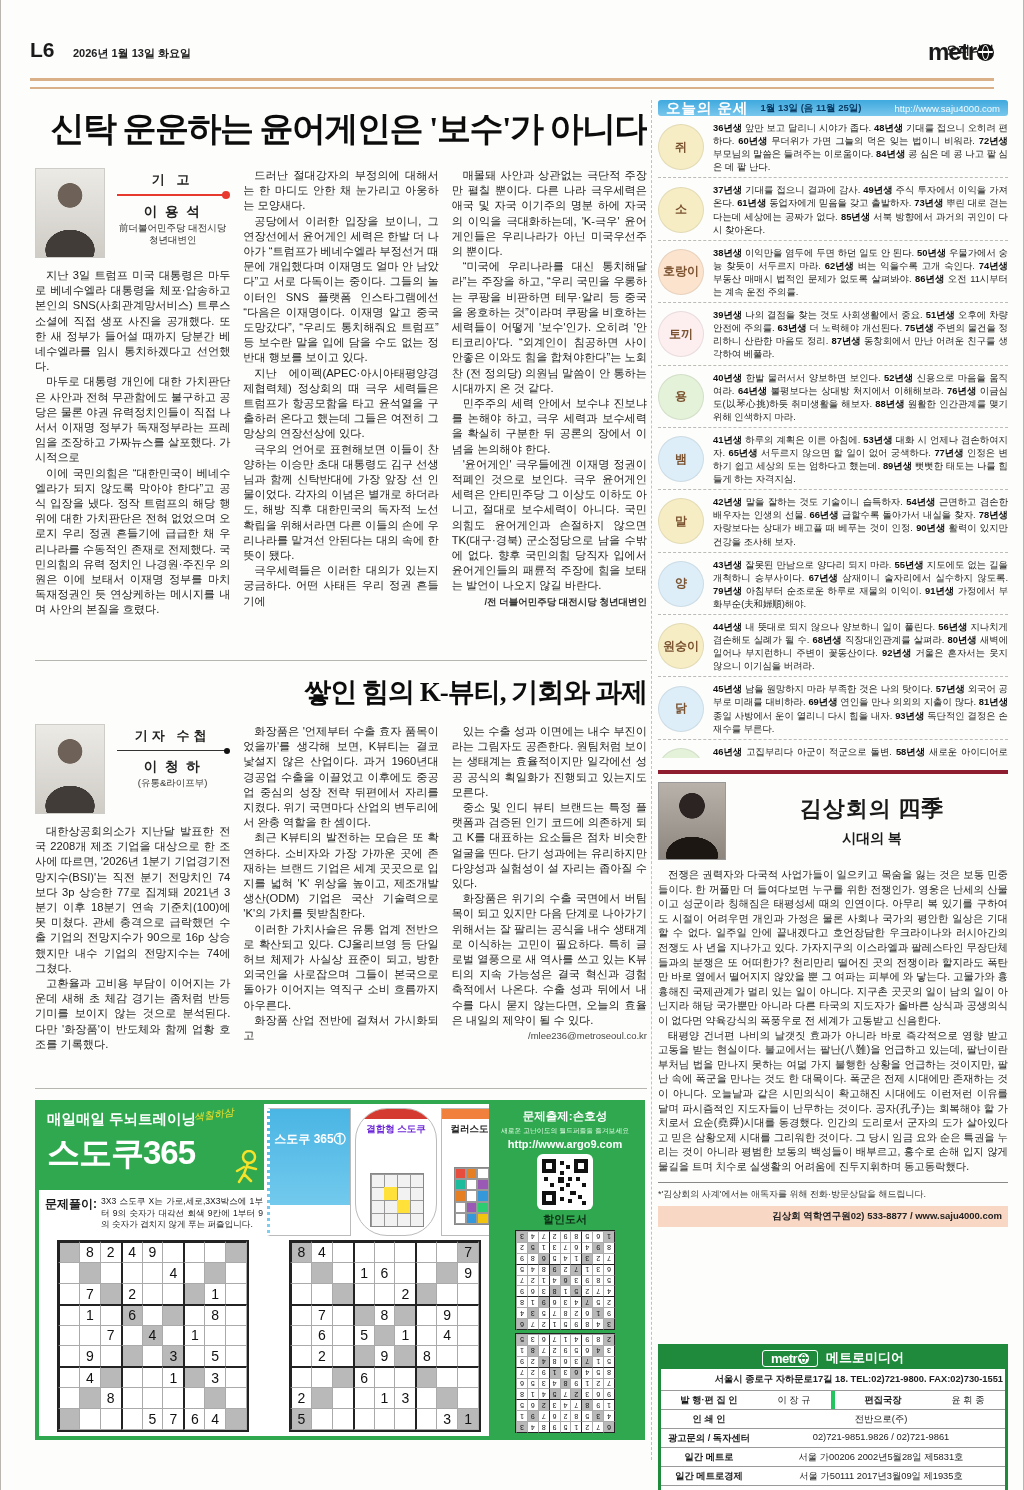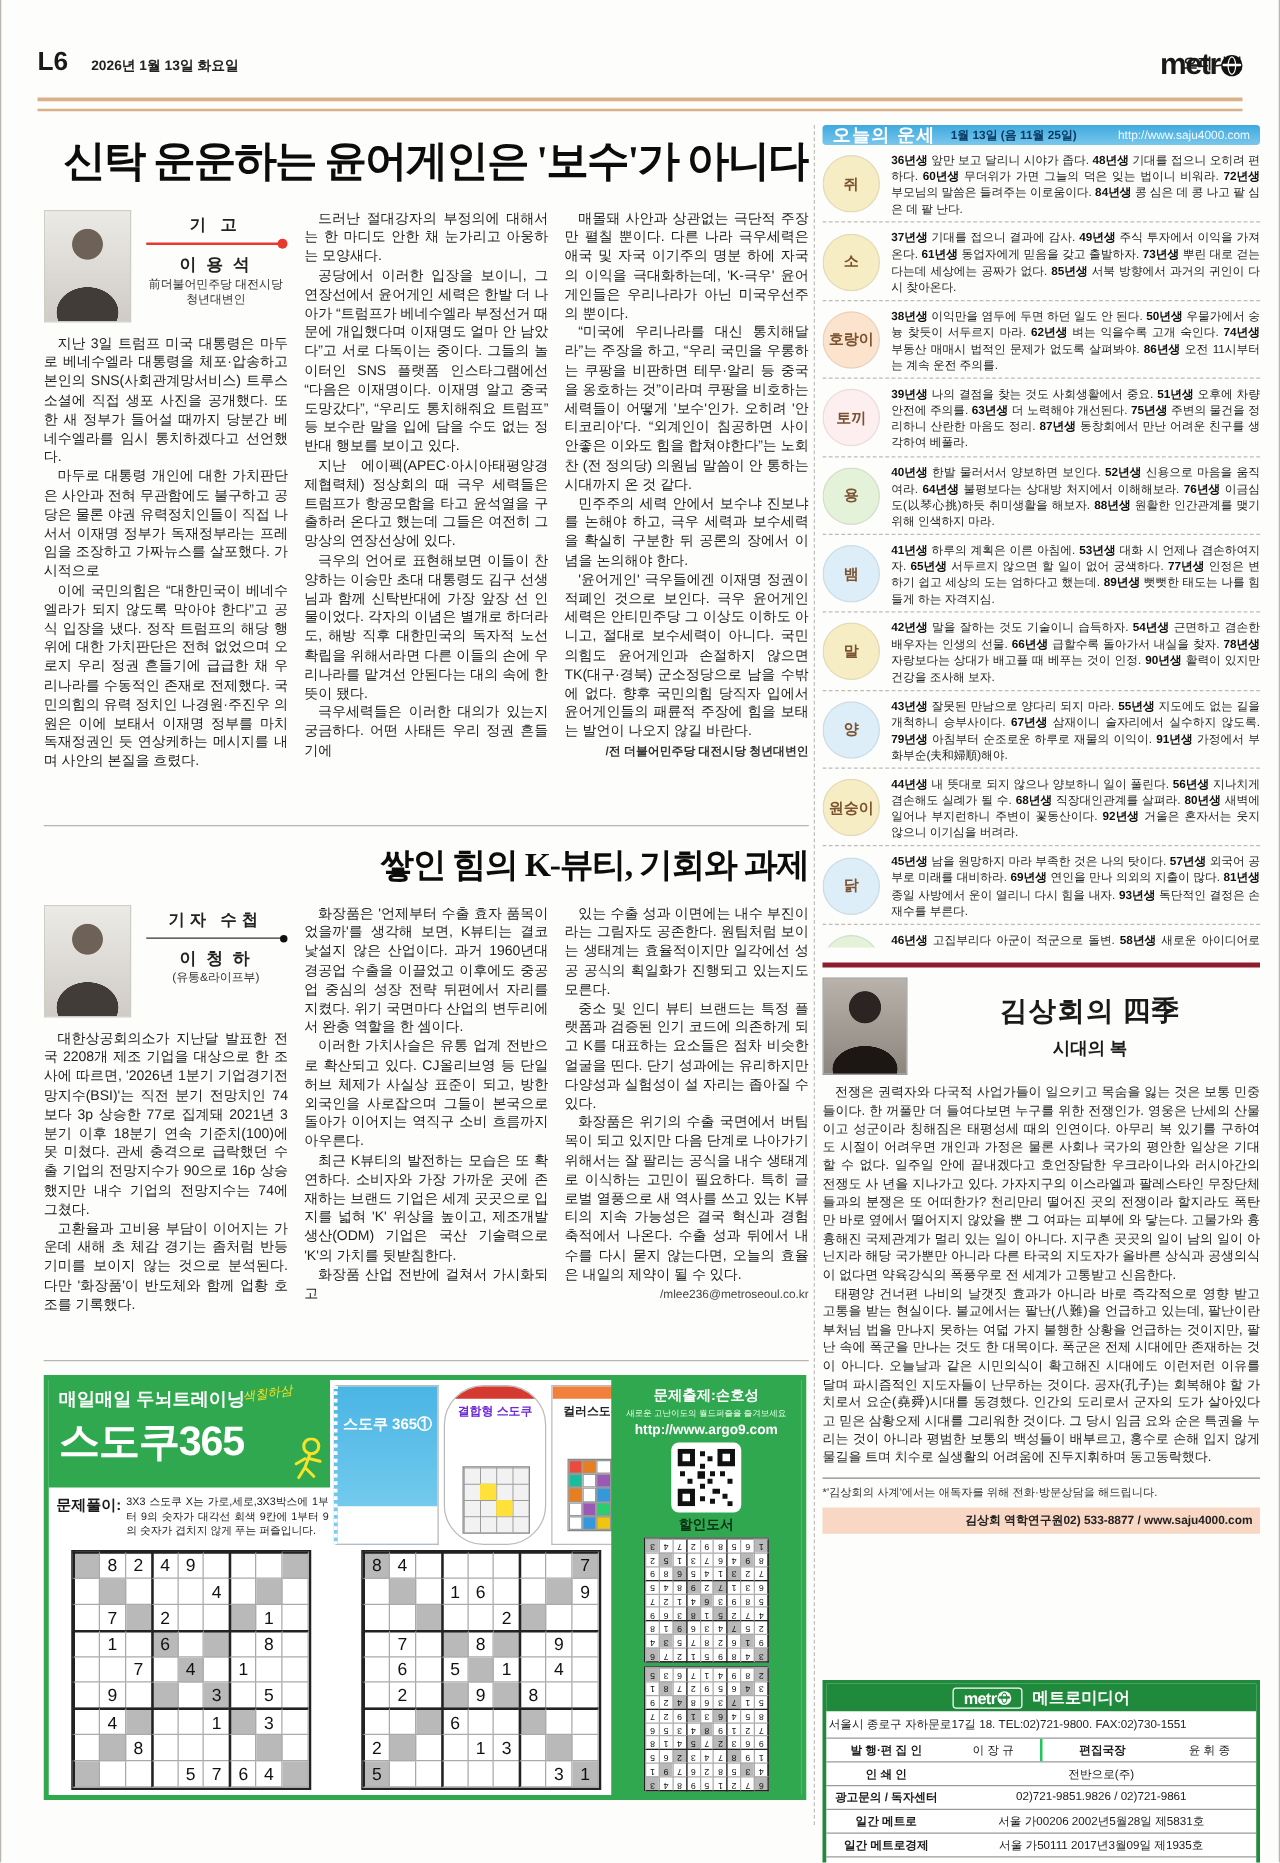--- a/index.html
+++ b/index.html
@@ -119,26 +119,26 @@
   .kim-note{border-top:1px solid #888;margin-top:8px;padding-top:5px;font-size:9px;color:#333;}
   .kim-contact{margin-top:5px;background:#f8d7c4;font-size:9.5px;font-weight:bold;text-align:right;padding:4px 6px;color:#222;}
   
   #media{position:absolute;left:658px;top:1344px;width:350px;border:3px solid #1f8a3c;background:#fff;box-sizing:border-box;}
   .m-head{background:#1f8a3c;color:#fff;display:flex;align-items:center;justify-content:center;gap:8px;height:22px;}
   .m-logo{border:1.5px solid #fff;border-radius:3px;padding:0 8px;font-weight:bold;font-size:13px;letter-spacing:-0.5px;display:flex;align-items:center;}
   .m-logo .globe{width:11px;height:11px;background:#fff;}
   .m-logo .globe:before{background:#1f8a3c;top:4.5px;height:1.5px;}
   .m-logo .globe:after{border-color:#1f8a3c;left:3px;right:3px;}
   .m-name{font-size:13px;font-weight:bold;}
-  .m-addr{font-size:9.3px;text-align:left;padding:4px 2px;font-weight:normal;color:#222;}
+  .m-addr{font-size:9.3px;text-align:right;padding:4px 2px;font-weight:bold;color:#222;}
   .m-row{display:flex;border-top:1px solid #9a9a9a;font-size:9.3px;}
   .m-cell{padding:2.5px 4px;text-align:center;}
   .m-k{width:88px;font-weight:bold;flex:none;}
   .m-v{flex:1;}
-  .m-split{border-left:2px solid #22c55e;}
+  .m-split{border-left:4px solid #22c55e;}
   .m-foot{border-top:1px solid #9a9a9a;font-size:9px;text-align:center;padding:3px 0;font-weight:bold;color:#222;}
 </style>
 </head>
 <body>
 
 <div class="page-frame"></div>
 
 <div id="header">
   <span class="ed">L6</span>
   <span class="hdate">2026년 1월 13일 화요일</span>
@@ -218,22 +218,22 @@
           </div>
         </div>
         <div>
             <p>대한상공회의소가 지난달 발표한 전국 2208개 제조 기업을 대상으로 한 조사에 따르면, '2026년 1분기 기업경기전망지수(BSI)'는 직전 분기 전망치인 74보다 3p 상승한 77로 집계돼 2021년 3분기 이후 18분기 연속 기준치(100)에 못 미쳤다. 관세 충격으로 급락했던 수출 기업의 전망지수가 90으로 16p 상승했지만 내수 기업의 전망지수는 74에 그쳤다.</p>
             <p>고환율과 고비용 부담이 이어지는 가운데 새해 초 체감 경기는 좀처럼 반등 기미를 보이지 않는 것으로 분석된다. 다만 '화장품'이 반도체와 함께 업황 호조를 기록했다.</p>
           </div>
       </div>
       <div class="col">
           <div>
             <p>화장품은 '언제부터 수출 효자 품목이었을까'를 생각해 보면, K뷰티는 결코 낯설지 않은 산업이다. 과거 1960년대 경공업 수출을 이끌었고 이후에도 중공업 중심의 성장 전략 뒤편에서 자리를 지켰다. 위기 국면마다 산업의 변두리에서 완충 역할을 한 셈이다.</p>
+            <p>최근 K뷰티의 발전하는 모습은 또 확연하다. 소비자와 가장 가까운 곳에 존재하는 브랜드 기업은 세계 곳곳으로 입지를 넓혀 'K' 위상을 높이고, 제조개발생산(ODM) 기업은 국산 기술력으로 'K'의 가치를 뒷받침한다.</p>
             <p>이러한 가치사슬은 유통 업계 전반으로 확산되고 있다. CJ올리브영 등 단일 허브 체제가 사실상 표준이 되고, 방한 외국인을 사로잡으며 그들이 본국으로 돌아가 이어지는 역직구 소비 흐름까지 아우른다.</p>
-            <p>최근 K뷰티의 발전하는 모습은 또 확연하다. 소비자와 가장 가까운 곳에 존재하는 브랜드 기업은 세계 곳곳으로 입지를 넓혀 'K' 위상을 높이고, 제조개발생산(ODM) 기업은 국산 기술력으로 'K'의 가치를 뒷받침한다.</p>
             <p>화장품 산업 전반에 걸쳐서 가시화되고</p>
           </div>
         </div>
       <div class="col">
         <div>
             <p>있는 수출 성과 이면에는 내수 부진이라는 그림자도 공존한다. 원팀처럼 보이는 생태계는 효율적이지만 일각에선 성공 공식의 획일화가 진행되고 있는지도 모른다.</p>
             <p>중소 및 인디 뷰티 브랜드는 특정 플랫폼과 검증된 인기 코드에 의존하게 되고 K를 대표하는 요소들은 점차 비슷한 얼굴을 띤다. 단기 성과에는 유리하지만 다양성과 실험성이 설 자리는 좁아질 수 있다.</p>
             <p>화장품은 위기의 수출 국면에서 버팀목이 되고 있지만 다음 단계로 나아가기 위해서는 잘 팔리는 공식을 내수 생태계로 이식하는 고민이 필요하다. 특히 글로벌 열풍으로 새 역사를 쓰고 있는 K뷰티의 지속 가능성은 결국 혁신과 경험 축적에서 나온다. 수출 성과 뒤에서 내수를 다시 묻지 않는다면, 오늘의 효율은 내일의 제약이 될 수 있다.</p>
           </div>
         <p class="email">/mlee236@metroseoul.co.kr</p>

